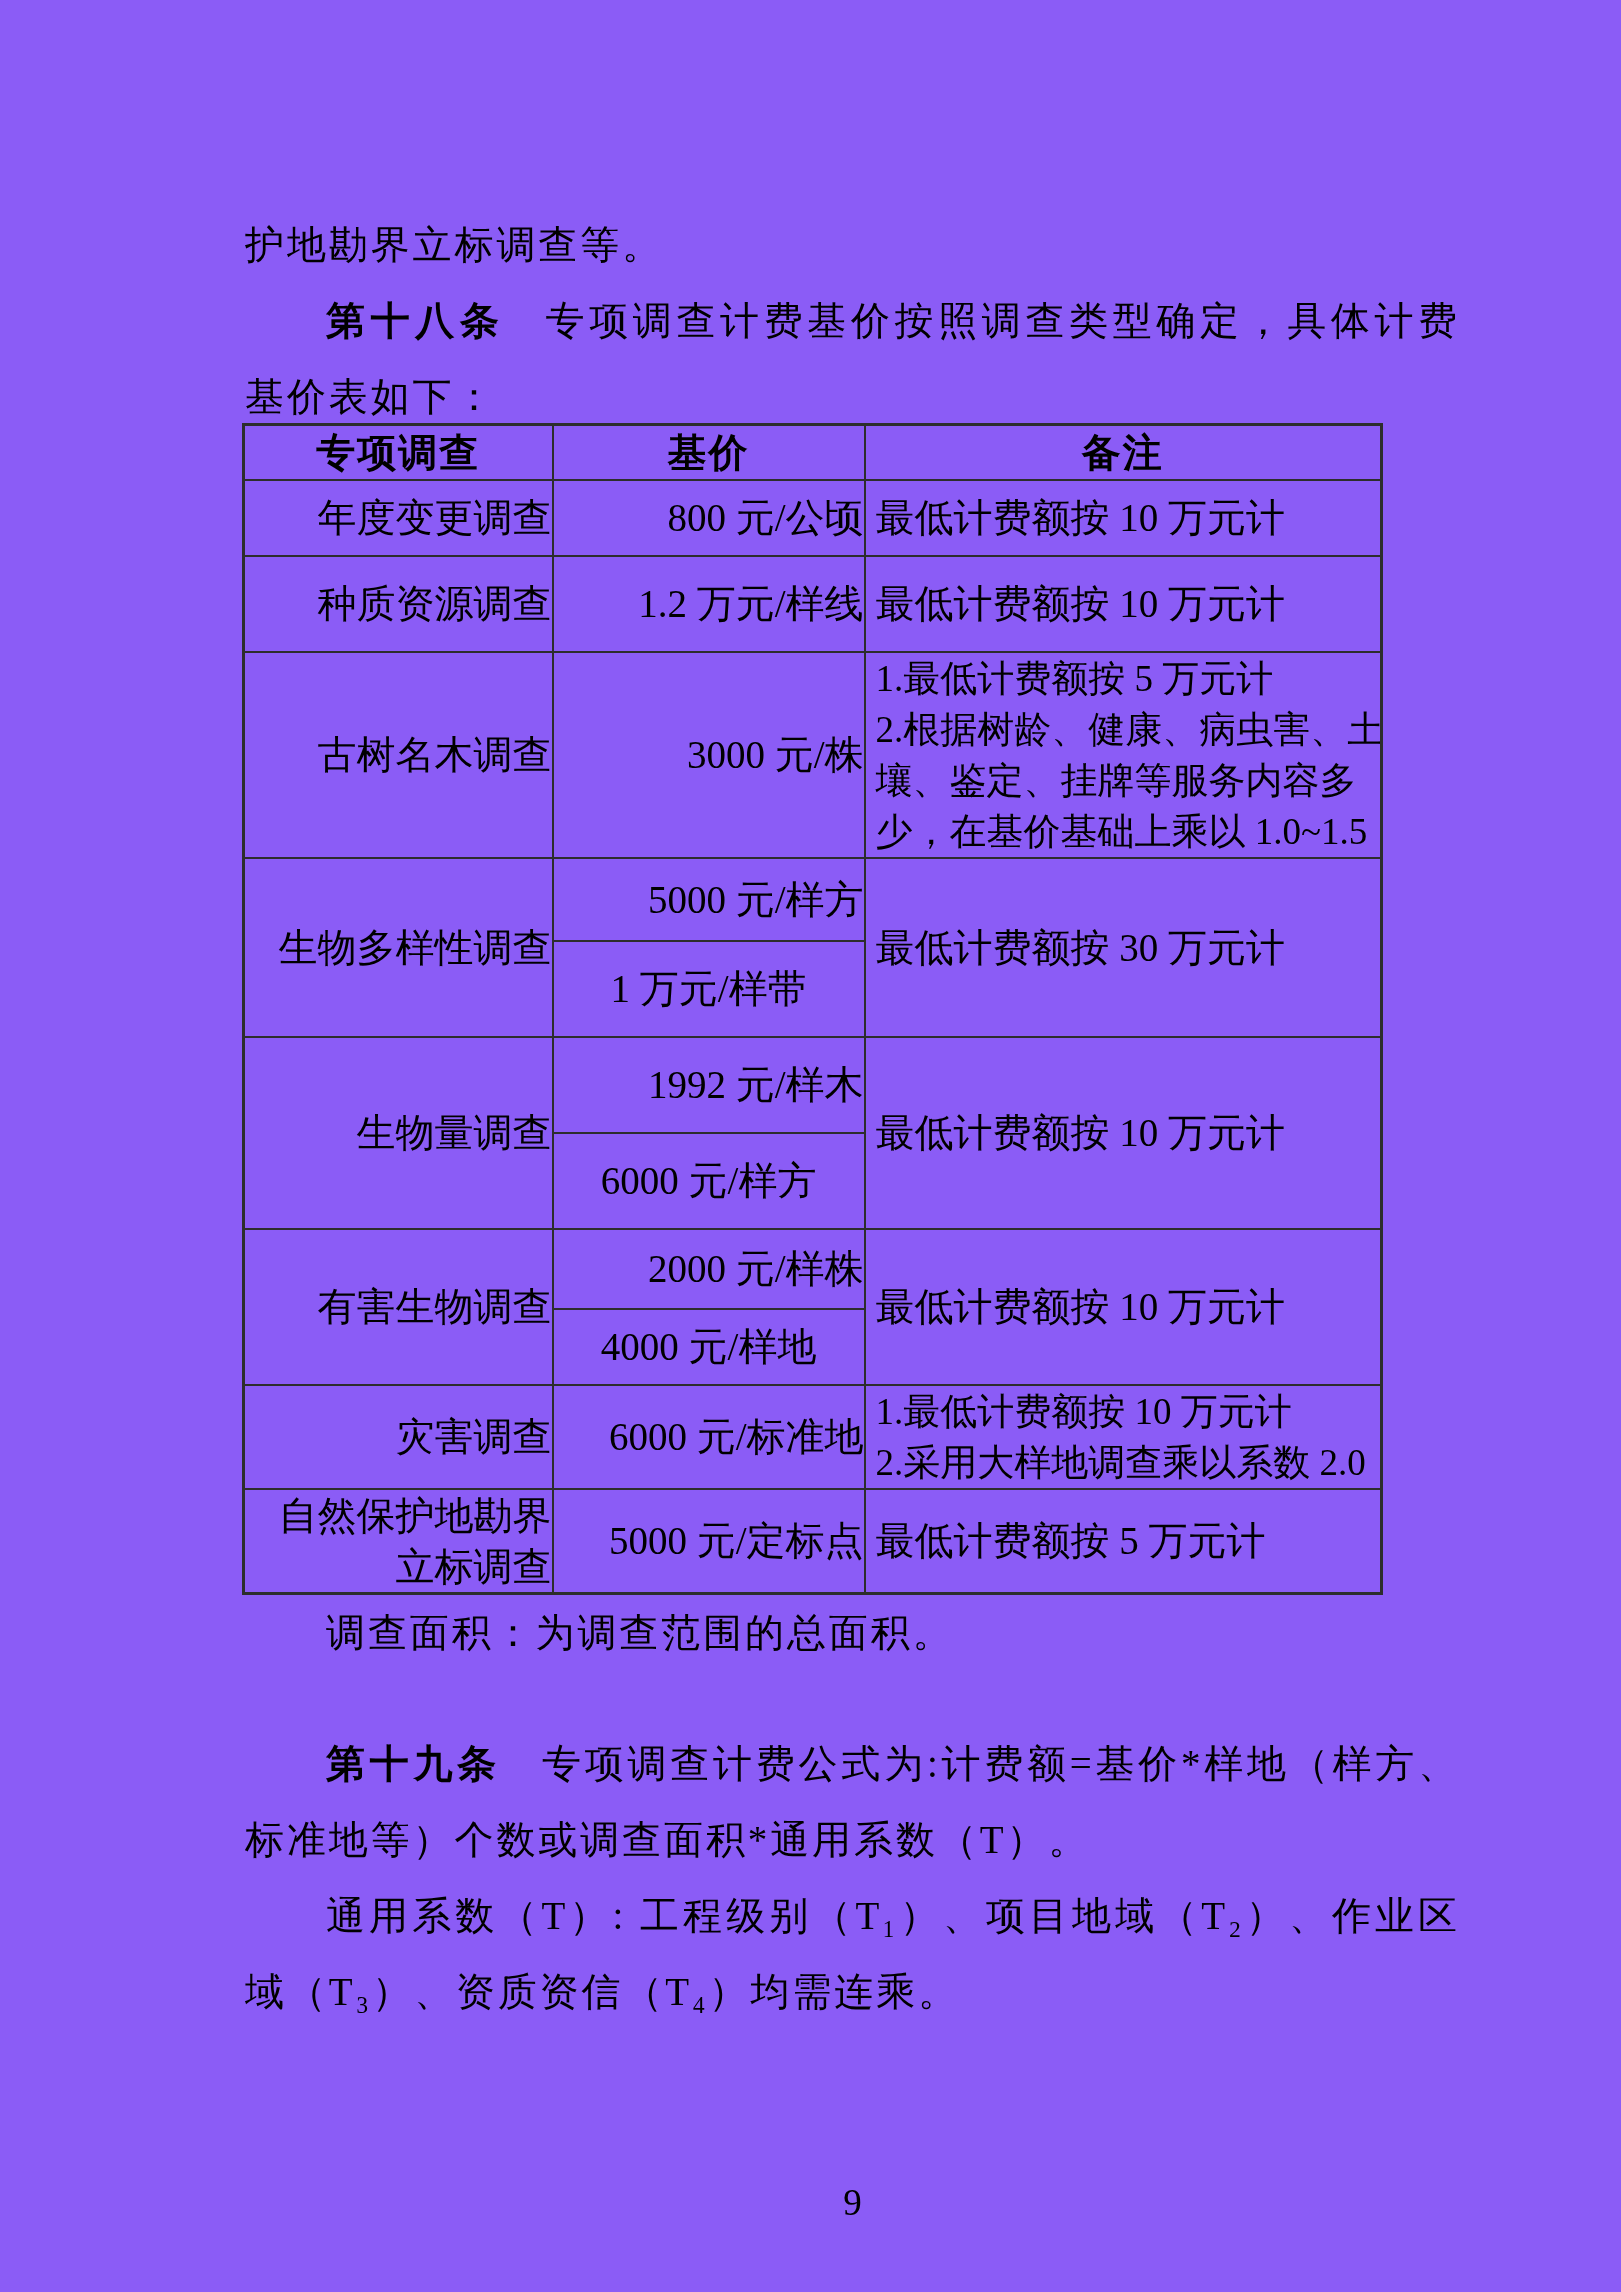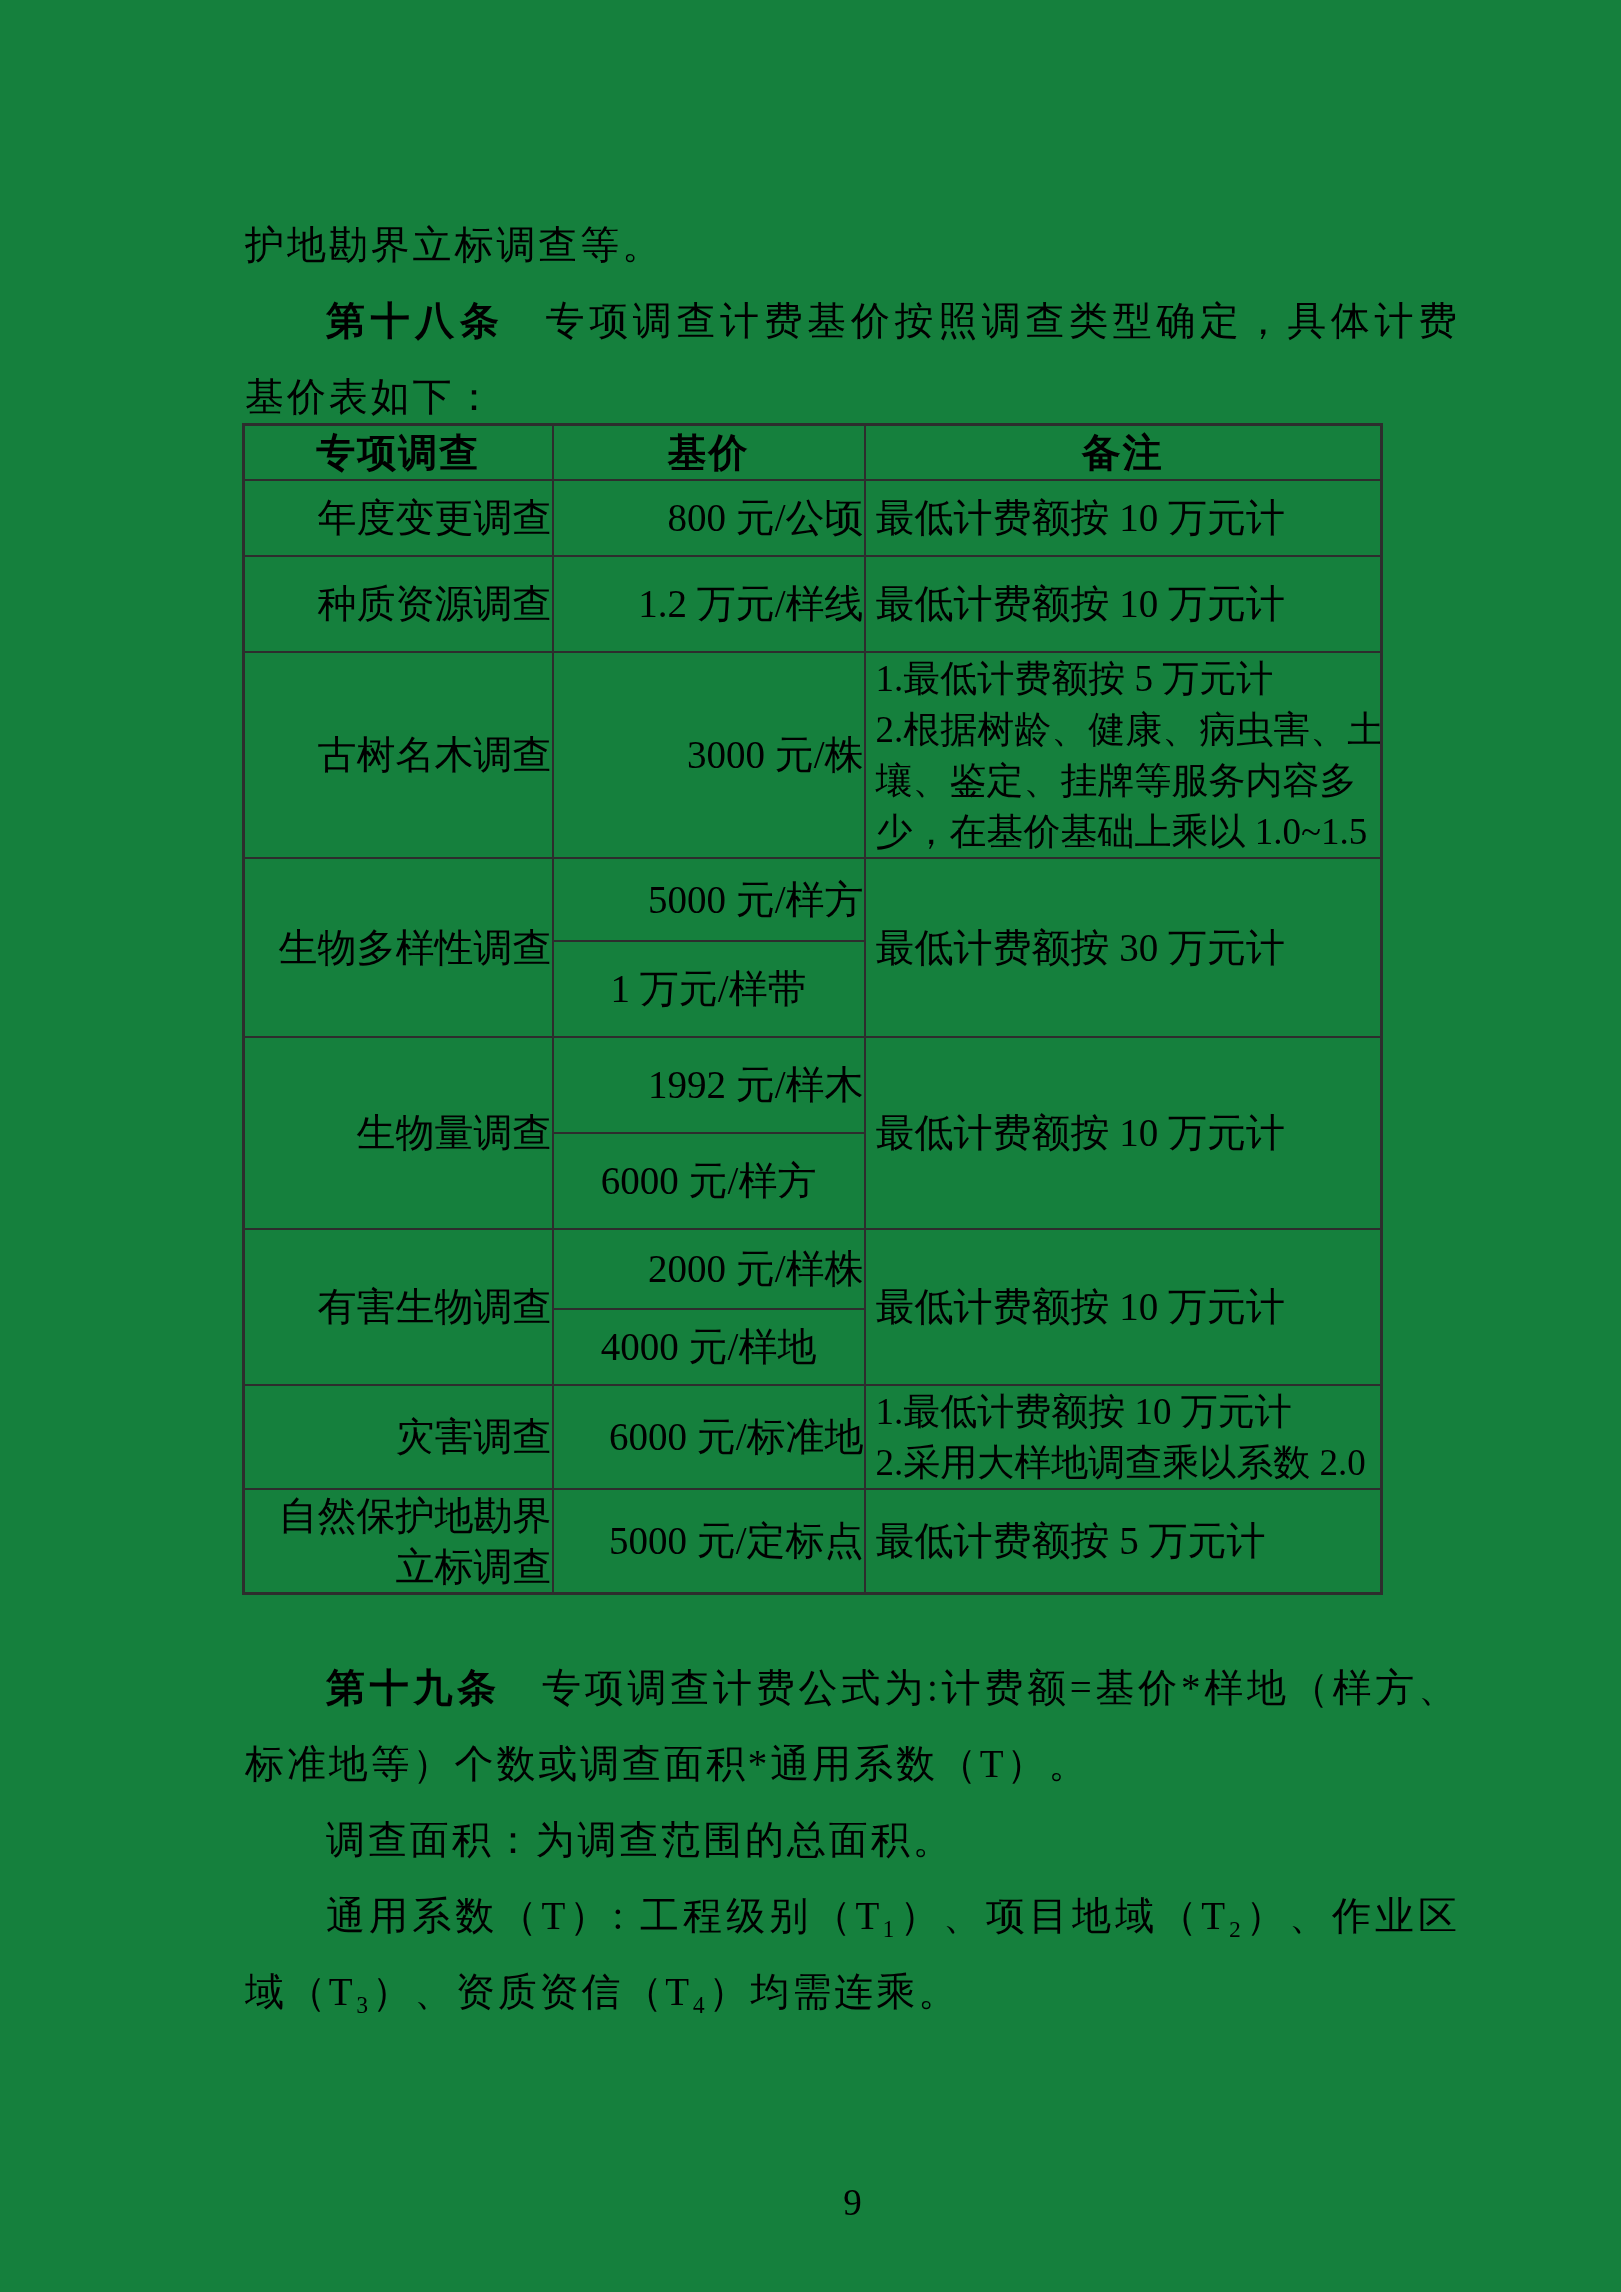--- a/index.html
+++ b/index.html
@@ -1,21 +1,21 @@
 <!DOCTYPE html>
 <html><head>
 <meta charset="utf-8">
 <style>
   html, body { margin: 0; padding: 0; background: #ffffff; }
   .page {
     position: relative;
     width: 1621px;
     height: 2293px;
     box-sizing: border-box;
-    background: #15803d;
+    background: #8b5cf6;
     color: #000000;
     font-family: "Liberation Serif", "DejaVu Serif", serif;
     padding: 207px 161px 0 245px;
     overflow: hidden;
   }
   .para {
     margin: 0;
     font-size: 39px;
     line-height: 76px;
     letter-spacing: 2.9px;
@@ -165,22 +165,22 @@
       </tr>
 
       <tr class="main h106">
         <td>自然保护地勘界立标调查</td>
         <td>5000 元/定标点</td>
         <td class="remark">最低计费额按 5 万元计</td>
       </tr>
     </tbody>
   </table>
 
+  <p class="para indent">调查面积：为调查范围的总面积。</p>
+
   <p class="para indent after-table"><span class="lead">第十九条</span><span>专项调查计费公式为:计费额=基价*样地（样方、标准地等）个数或调查面积*通用系数（T）。</span></p>
-
-  <p class="para indent">调查面积：为调查范围的总面积。</p>
 
   <p class="para indent">通用系数（T）: 工程级别（T₁）、项目地域（T₂）、作业区域（T₃）、资质资信（T₄）均需连乘。</p>
 
   <div class="pagenum">9</div>
 
 </div>
 
 
 </body></html>

